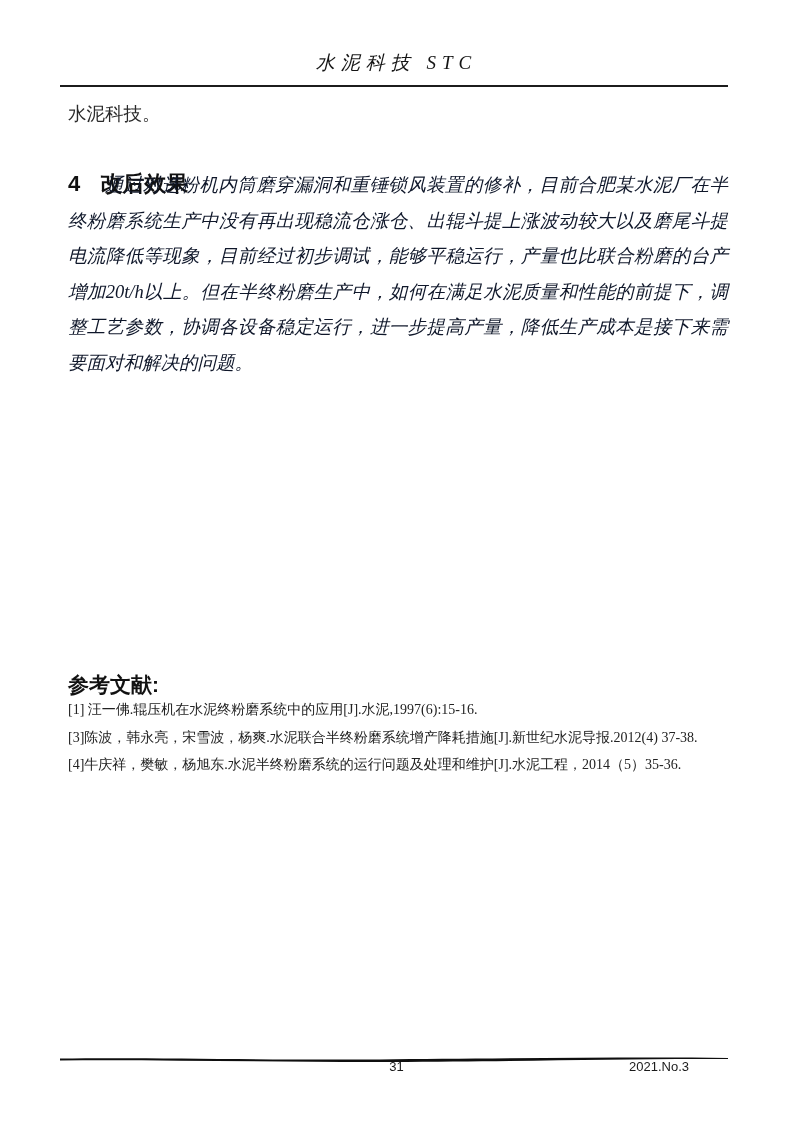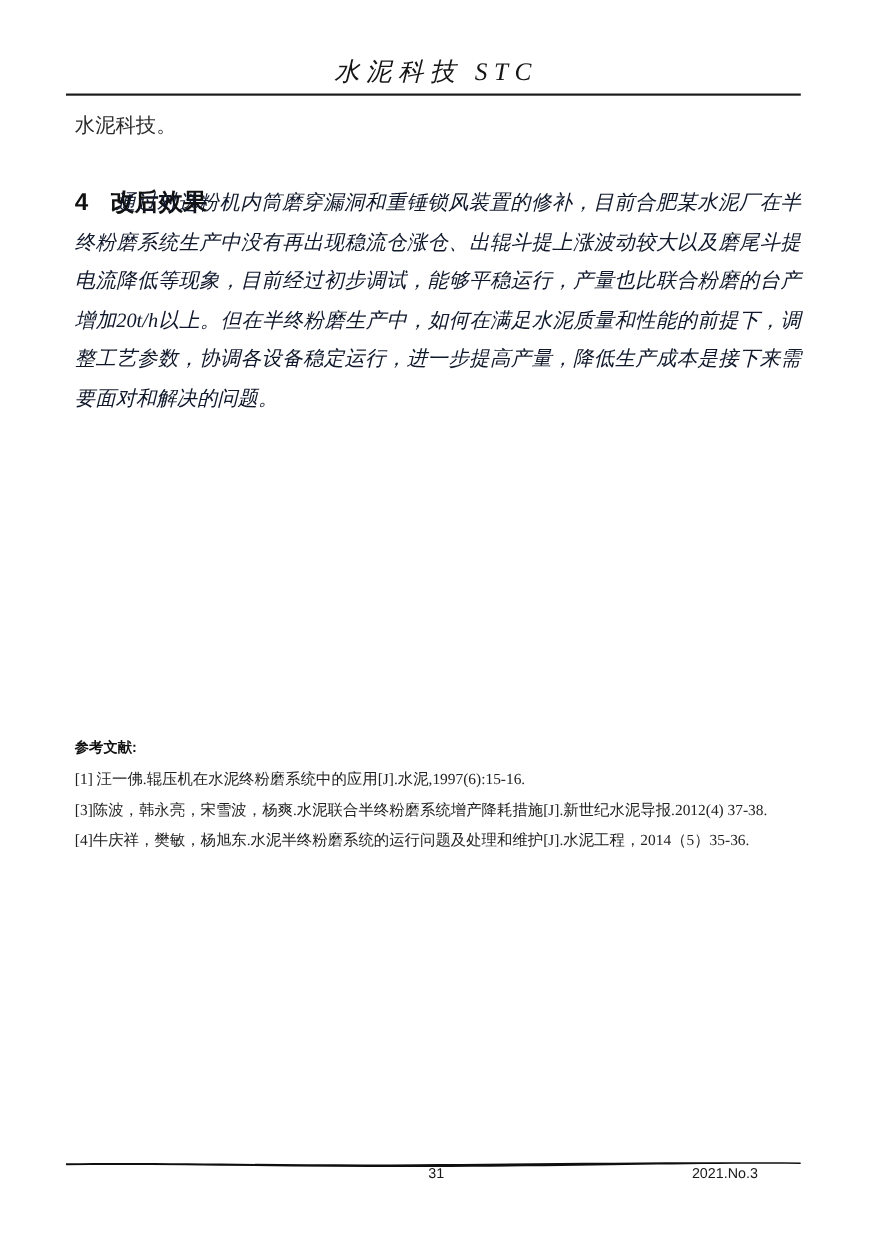--- a/index.html
+++ b/index.html
@@ -15,21 +15,21 @@
     color: #1b1b1b;
     font-family: "Liberation Serif", "DejaVu Serif", serif;
     overflow: hidden;
   }
   .journal-title {
     position: absolute;
     top: 50px;
     left: 0;
     width: 100%;
     text-align: center;
-    font-size: 23px;
+    font-size: 19px;
     font-style: italic;
     font-weight: 500;
     letter-spacing: 6px;
     color: #151515;
   }
   .header-rule {
     position: absolute;
     top: 85px;
     left: 60px;
     width: 668px;
@@ -68,21 +68,21 @@
     text-indent: 2em;
     color: #0f172a;
     font-style: italic;
   }
   .references-heading {
     position: absolute;
     top: 671px;
     left: 68px;
     font-family: "Liberation Sans", "DejaVu Sans", sans-serif;
     font-weight: bold;
-    font-size: 13px;
+    font-size: 21px;
     color: #111111;
   }
   .reference-list {
     position: absolute;
     top: 696px;
     left: 68px;
     width: 672px;
     font-size: 14px;
     line-height: 27.5px;
     color: #222222;

